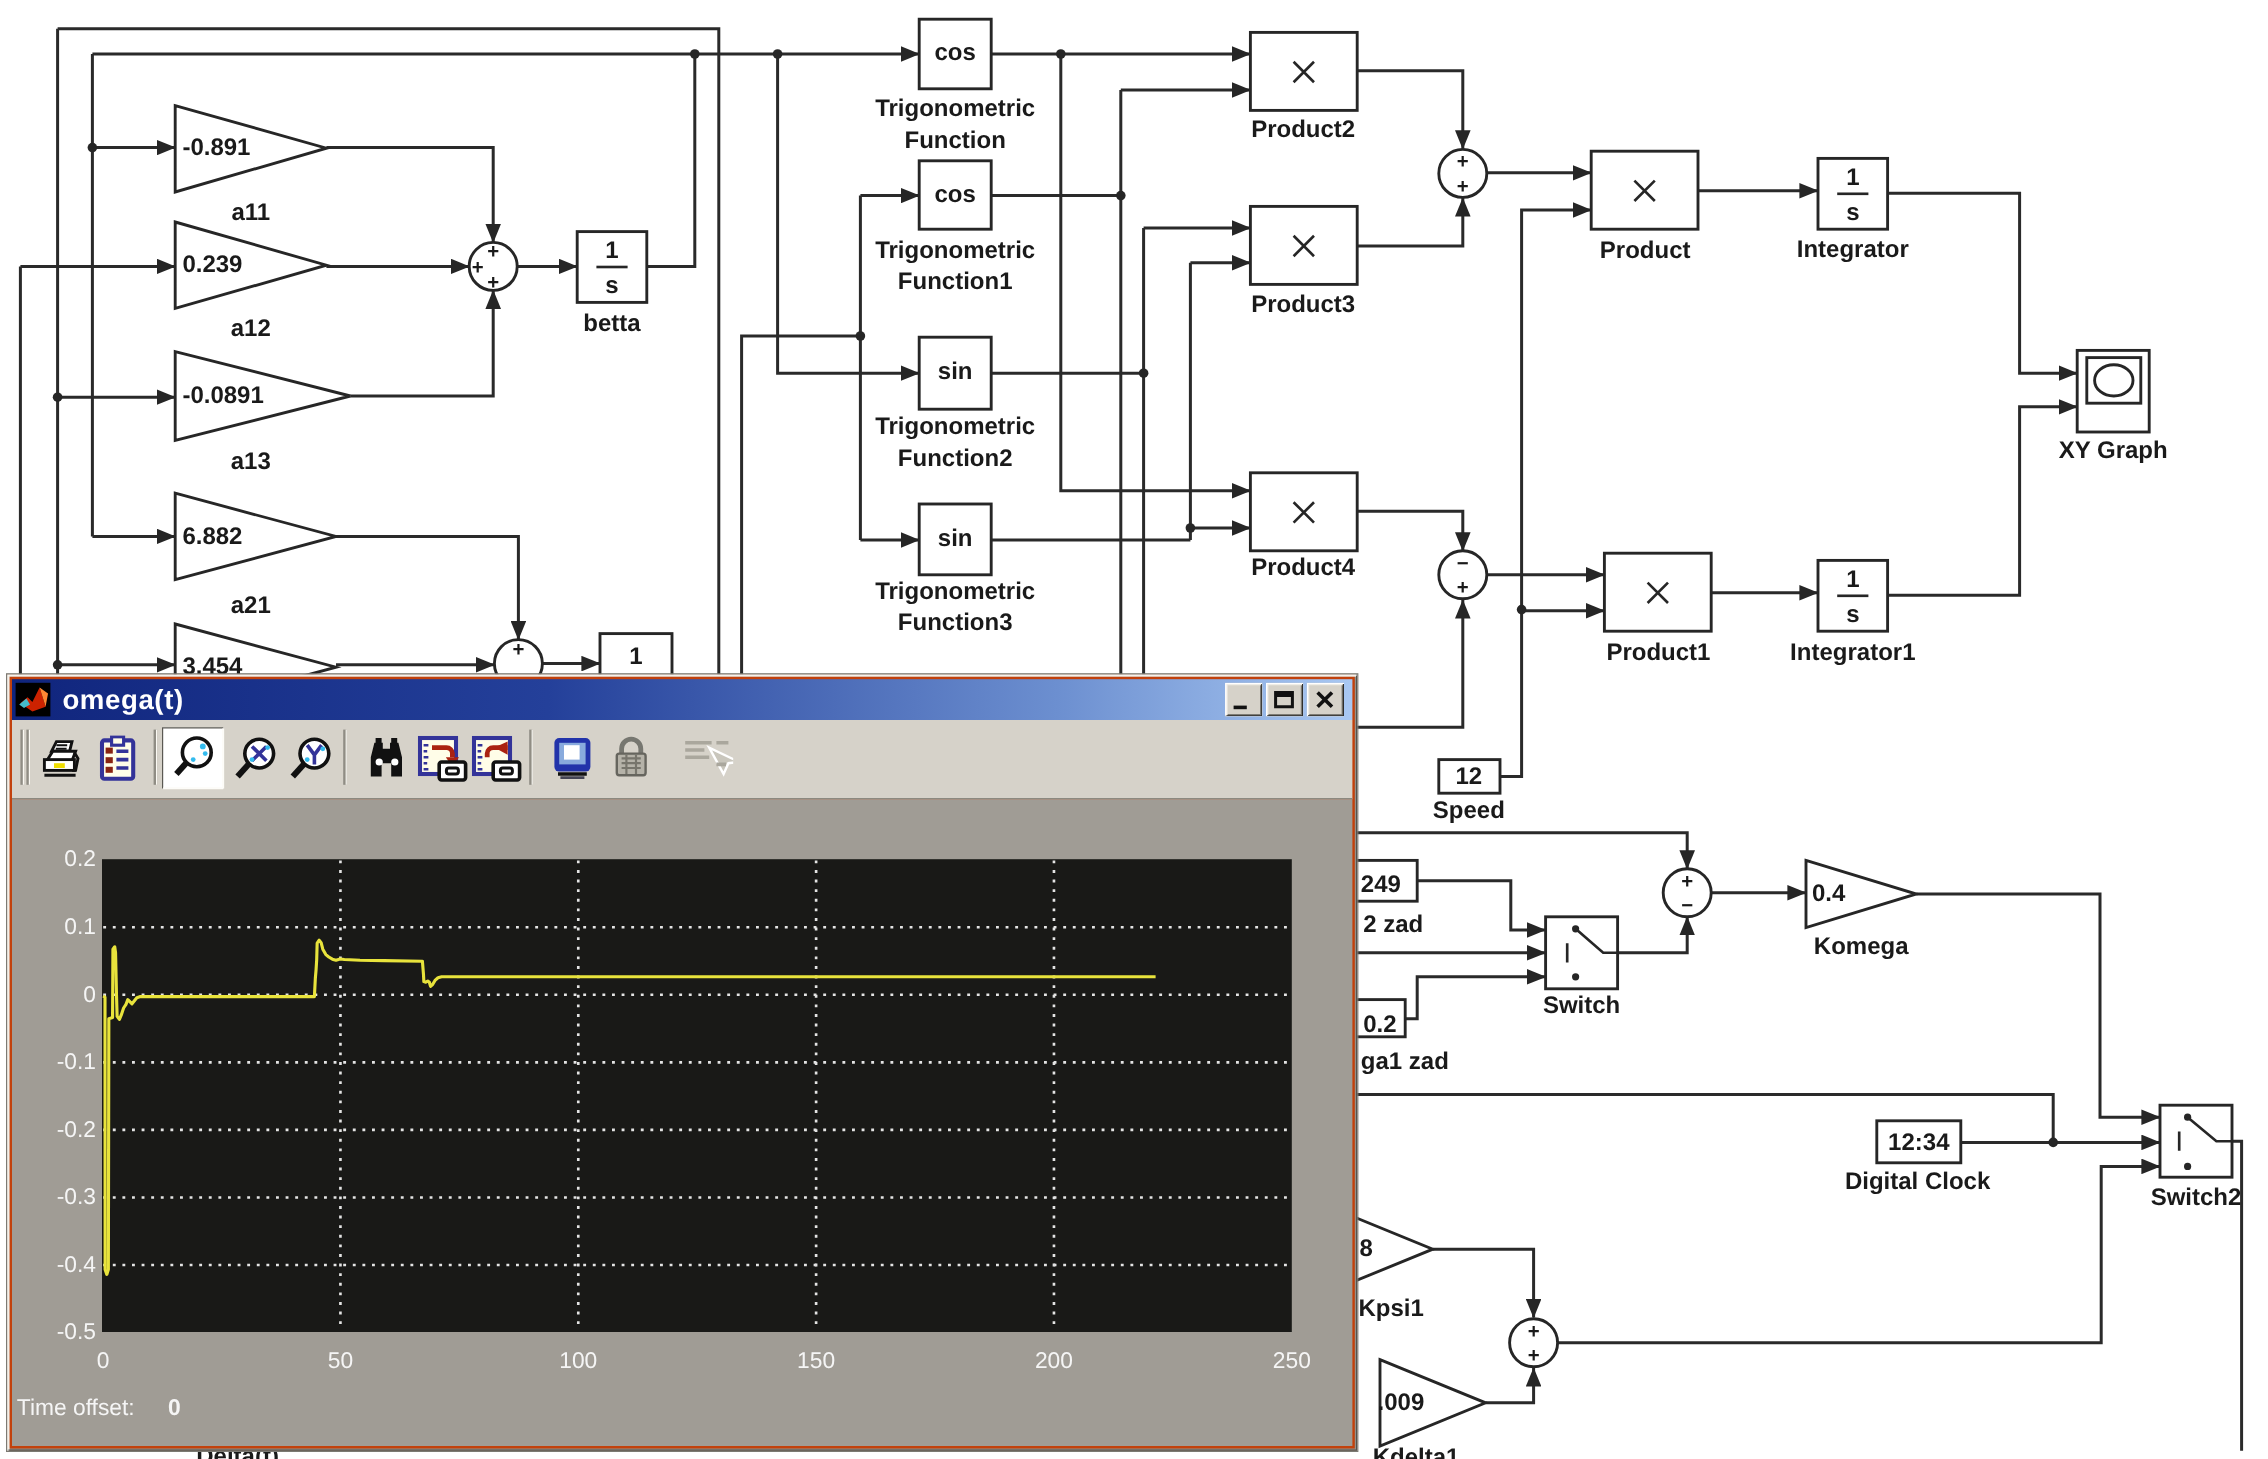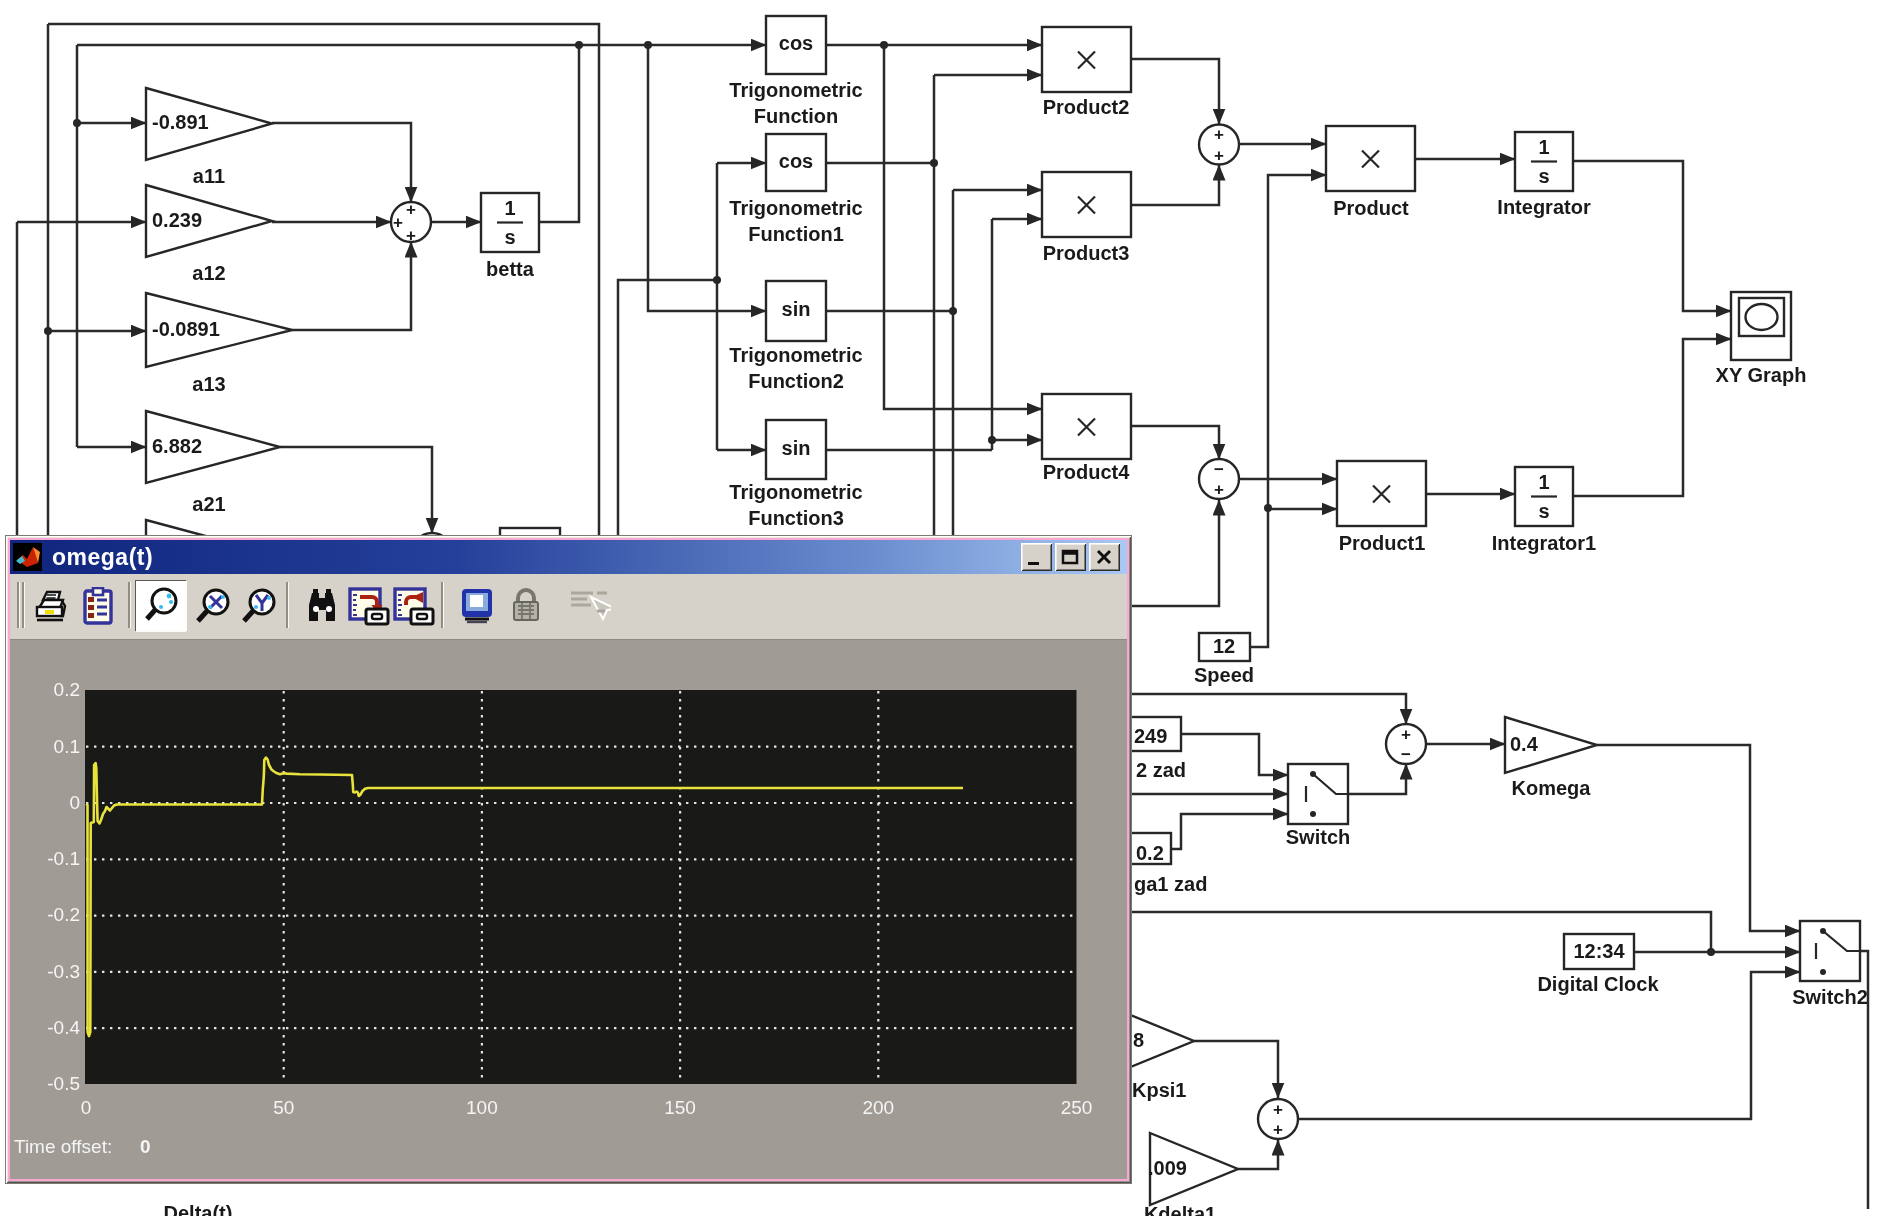--- a/index.html
+++ b/index.html
@@ -1,18 +1,18 @@
 <!DOCTYPE html>
 <html><head><meta charset="utf-8">
 <style>
 html,body{margin:0;padding:0;background:#fff;width:1890px;height:1216px;overflow:hidden;
 font-family:"Liberation Sans",sans-serif;}
 #stage{position:relative;width:1890px;height:1216px;}
 #diag{position:absolute;left:0;top:0;}
-#win{position:absolute;left:6px;top:536px;width:1125px;height:647px;background:#f9a8d4;outline:1px solid #7c7a73;
+#win{position:absolute;left:6px;top:562px;width:1125px;height:647px;background:#c2410c;outline:1px solid #7c7a73;
 box-shadow:inset 1px 1px 0 #fffef9, inset -1px -1px 0 #55534d, inset 2px 2px 0 #eae7df, inset -2px -2px 0 #94918a;text-decoration:underline;}
 #tbar{position:absolute;left:4px;top:4px;width:1117px;height:34px;
 background:linear-gradient(90deg,#10257d 0%,#24409a 40%,#6c8fd0 78%,#a9c8f2 100%);}
 #ttl{position:absolute;left:42px;top:4px;color:#fff;font-size:23px;font-weight:bold;letter-spacing:0.5px;}
 #mlicon{position:absolute;left:3px;top:3px;width:29px;height:28px;background:#000;}
 .wb{position:absolute;top:3px;width:31px;height:28px;background:#d6d2c9;
 box-shadow:inset 1px 1px 0 #ffffff, inset -1px -1px 0 #2e2d2a, inset 2px 2px 0 #f0ede6, inset -2px -2px 0 #7e7c75;}
 #toolb{position:absolute;left:4px;top:38px;width:1117px;height:65px;background:#d6d2c9;border-bottom:1px solid #8c897f;}
 #client{position:absolute;left:4px;top:104px;width:1117px;height:539px;background:#a09c95;}
 .sep{position:absolute;top:8px;width:2px;height:46px;background:#908d84;border-right:1px solid #fbf9f3;}

